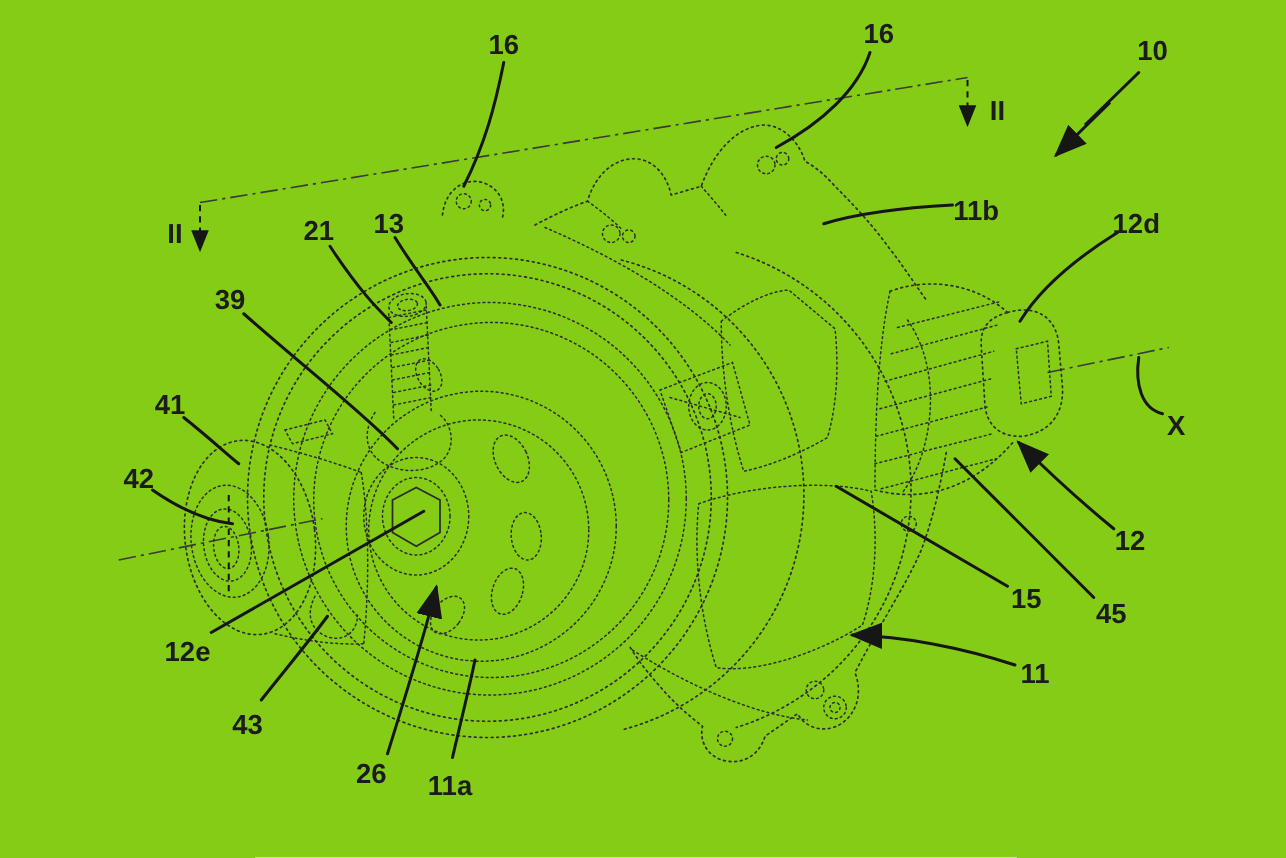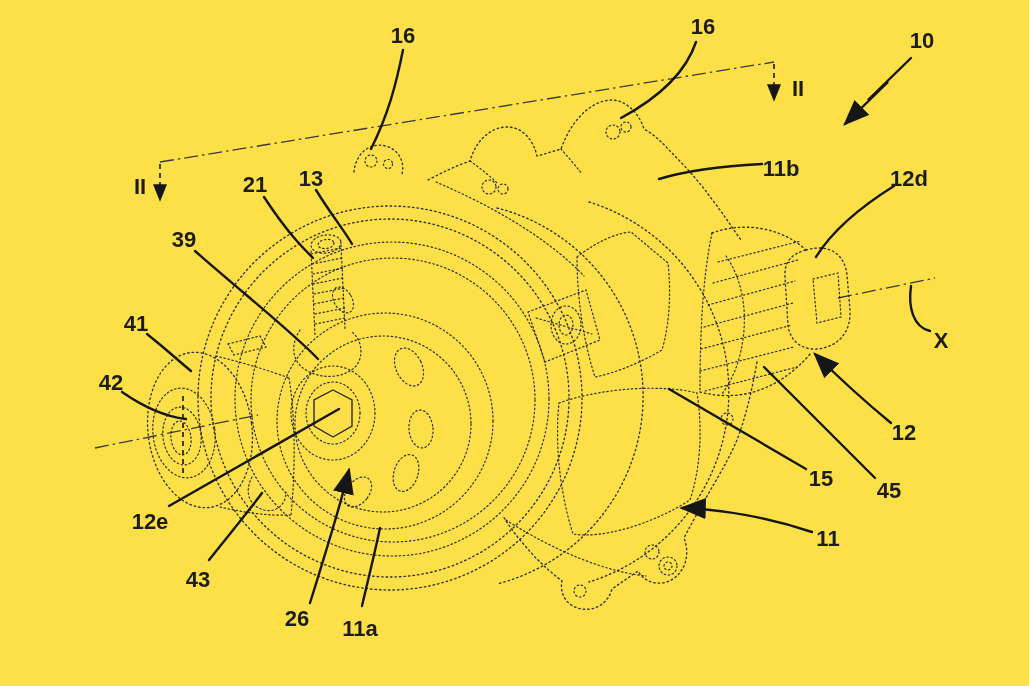--- a/index.html
+++ b/index.html
@@ -1,16 +1,16 @@
 <!DOCTYPE html>
 <html><head>
 <meta charset="utf-8">
 <style>
   html,body{margin:0;padding:0;background:#ffffff;}
-  .stage{position:relative;width:1029px;height:686px;background:#fde047;overflow:hidden;}
+  .stage{position:relative;width:1029px;height:686px;background:#84cc16;overflow:hidden;}
   svg{display:block;}
   text.ref{
     font-family:"Liberation Sans", sans-serif;
     font-size:22px;
     font-weight:600;
     fill:#1c1c1c;
   }
   .stipple{fill:none;stroke:#2e2e2e;stroke-width:1.35;stroke-dasharray:1.5 3;stroke-linecap:round;}
   .stipple-f{fill:none;stroke:#2e2e2e;stroke-width:1.2;stroke-dasharray:1.5 2.6;stroke-linecap:round;}
   .solidthin{fill:none;stroke:#2b2b2b;stroke-width:1.4;}

